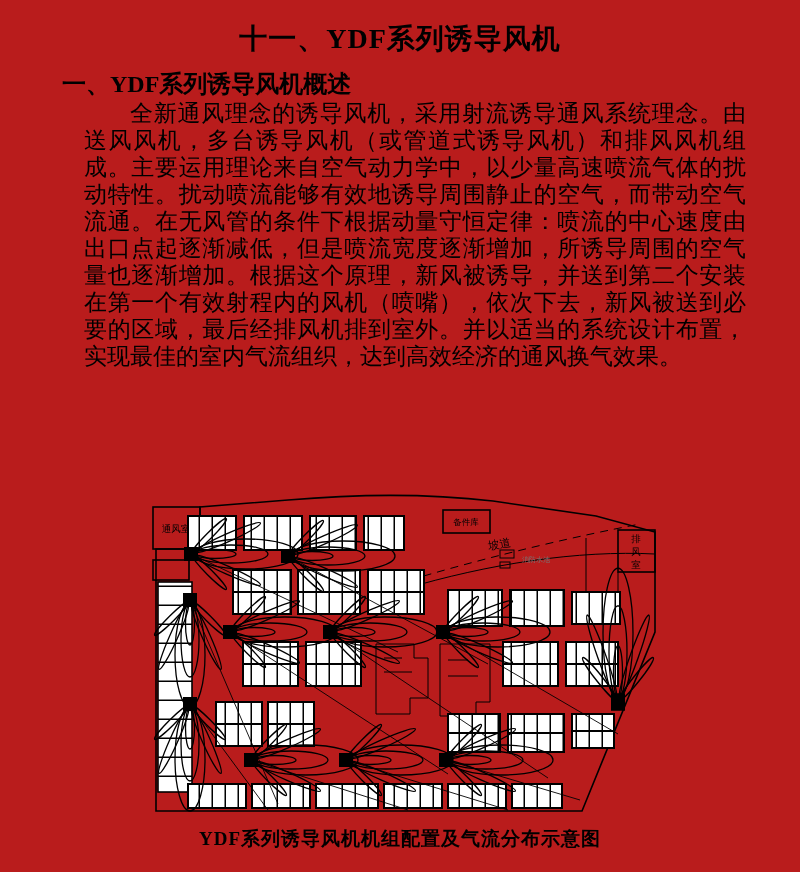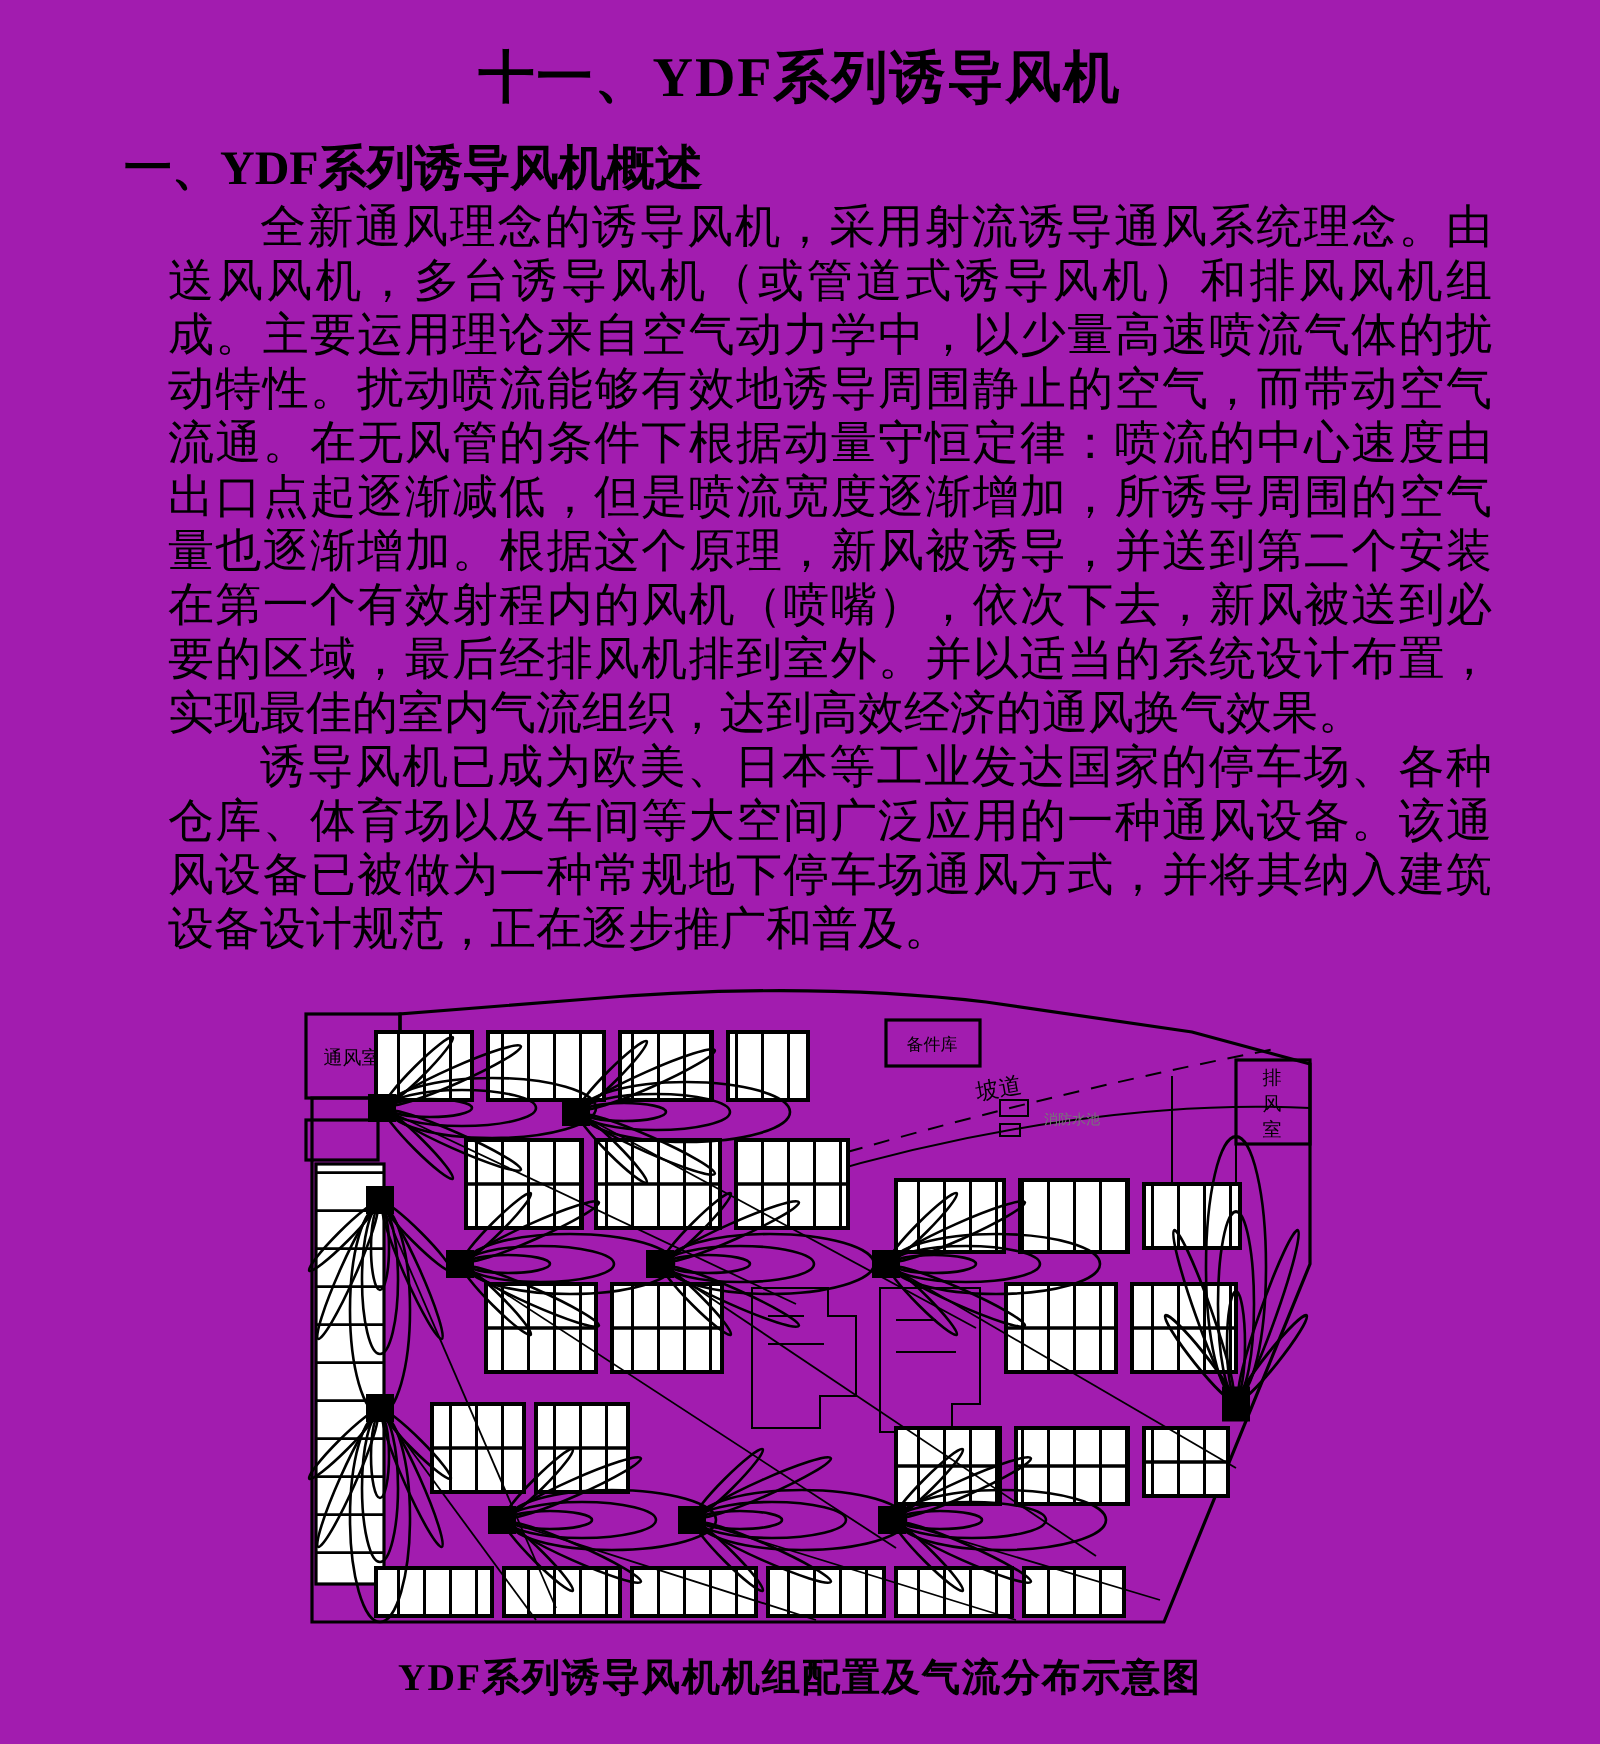--- a/index.html
+++ b/index.html
@@ -1,17 +1,17 @@
 <!DOCTYPE html>
 <html><head>
 <meta charset="utf-8">
 <style>
   html,body{margin:0;padding:0;background:#fff;}
   #page{
-    position:relative;width:800px;height:872px;background:#a21caf;
+    position:relative;width:800px;height:872px;background:#b91c1c;
     font-family:"Liberation Serif","DejaVu Serif",serif;color:#000;overflow:hidden;
   }
   .doc-title{
     position:absolute;top:20px;left:0;width:800px;text-align:center;
     font-size:28px;font-weight:bold;letter-spacing:1px;
   }
   .section-heading{
     position:absolute;top:68px;left:62px;font-size:24px;font-weight:bold;
   }
   .body-text{
@@ -37,21 +37,20 @@
 <body>
 
 <div id="page">
 
   <div class="doc-title">十一、YDF系列诱导风机</div>
 
   <div class="section-heading">一、YDF系列诱导风机概述</div>
 
   <div class="body-text">
     <p>全新通风理念的诱导风机，采用射流诱导通风系统理念。由送风风机，多台诱导风机（或管道式诱导风机）和排风风机组成。主要运用理论来自空气动力学中，以少量高速喷流气体的扰动特性。扰动喷流能够有效地诱导周围静止的空气，而带动空气流通。在无风管的条件下根据动量守恒定律：喷流的中心速度由出口点起逐渐减低，但是喷流宽度逐渐增加，所诱导周围的空气量也逐渐增加。根据这个原理，新风被诱导，并送到第二个安装在第一个有效射程内的风机（喷嘴），依次下去，新风被送到必要的区域，最后经排风机排到室外。并以适当的系统设计布置，实现最佳的室内气流组织，达到高效经济的通风换气效果。</p>
-    <p>诱导风机已成为欧美、日本等工业发达国家的停车场、各种仓库、体育场以及车间等大空间广泛应用的一种通风设备。该通风设备已被做为一种常规地下停车场通风方式，并将其纳入建筑设备设计规范，正在逐步推广和普及。</p>
   </div>
 
   <div class="figure-wrap">
     <svg width="520" height="332" viewBox="0 0 520 332">
       <defs>
 
         <pattern id="pv" width="13" height="60" patternUnits="userSpaceOnUse">
           <rect width="13" height="60" fill="#fff"></rect>
           <path d="M12.4,0 V60" stroke="#000" stroke-width="1.8"></path>
         </pattern>

